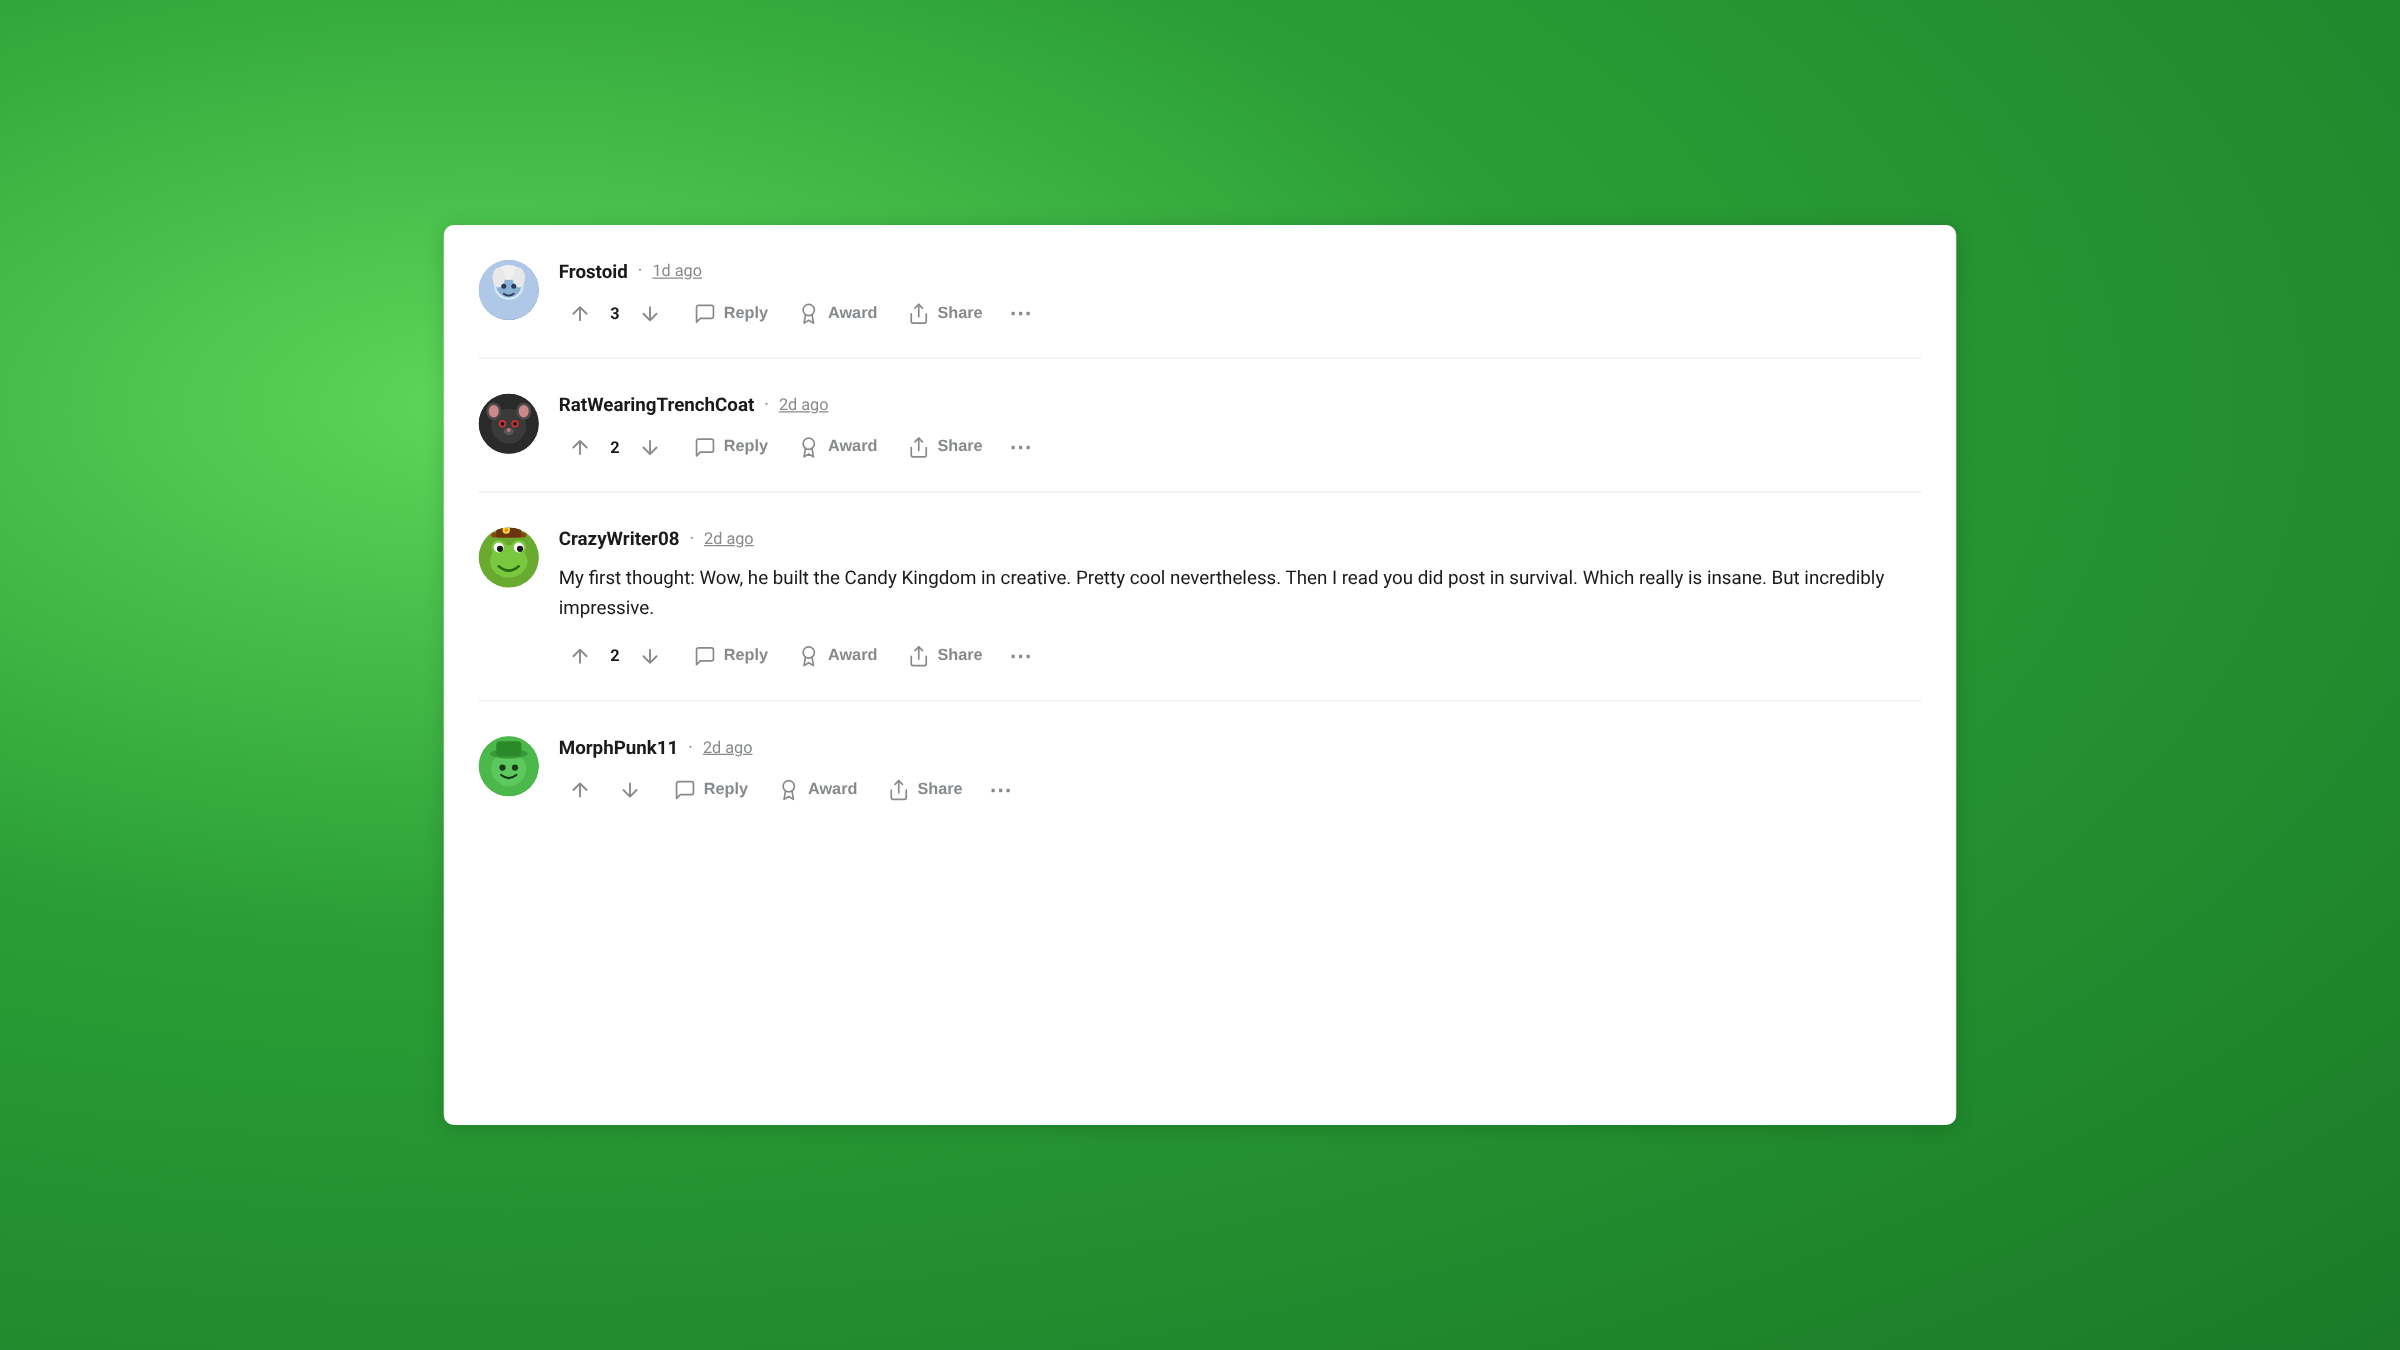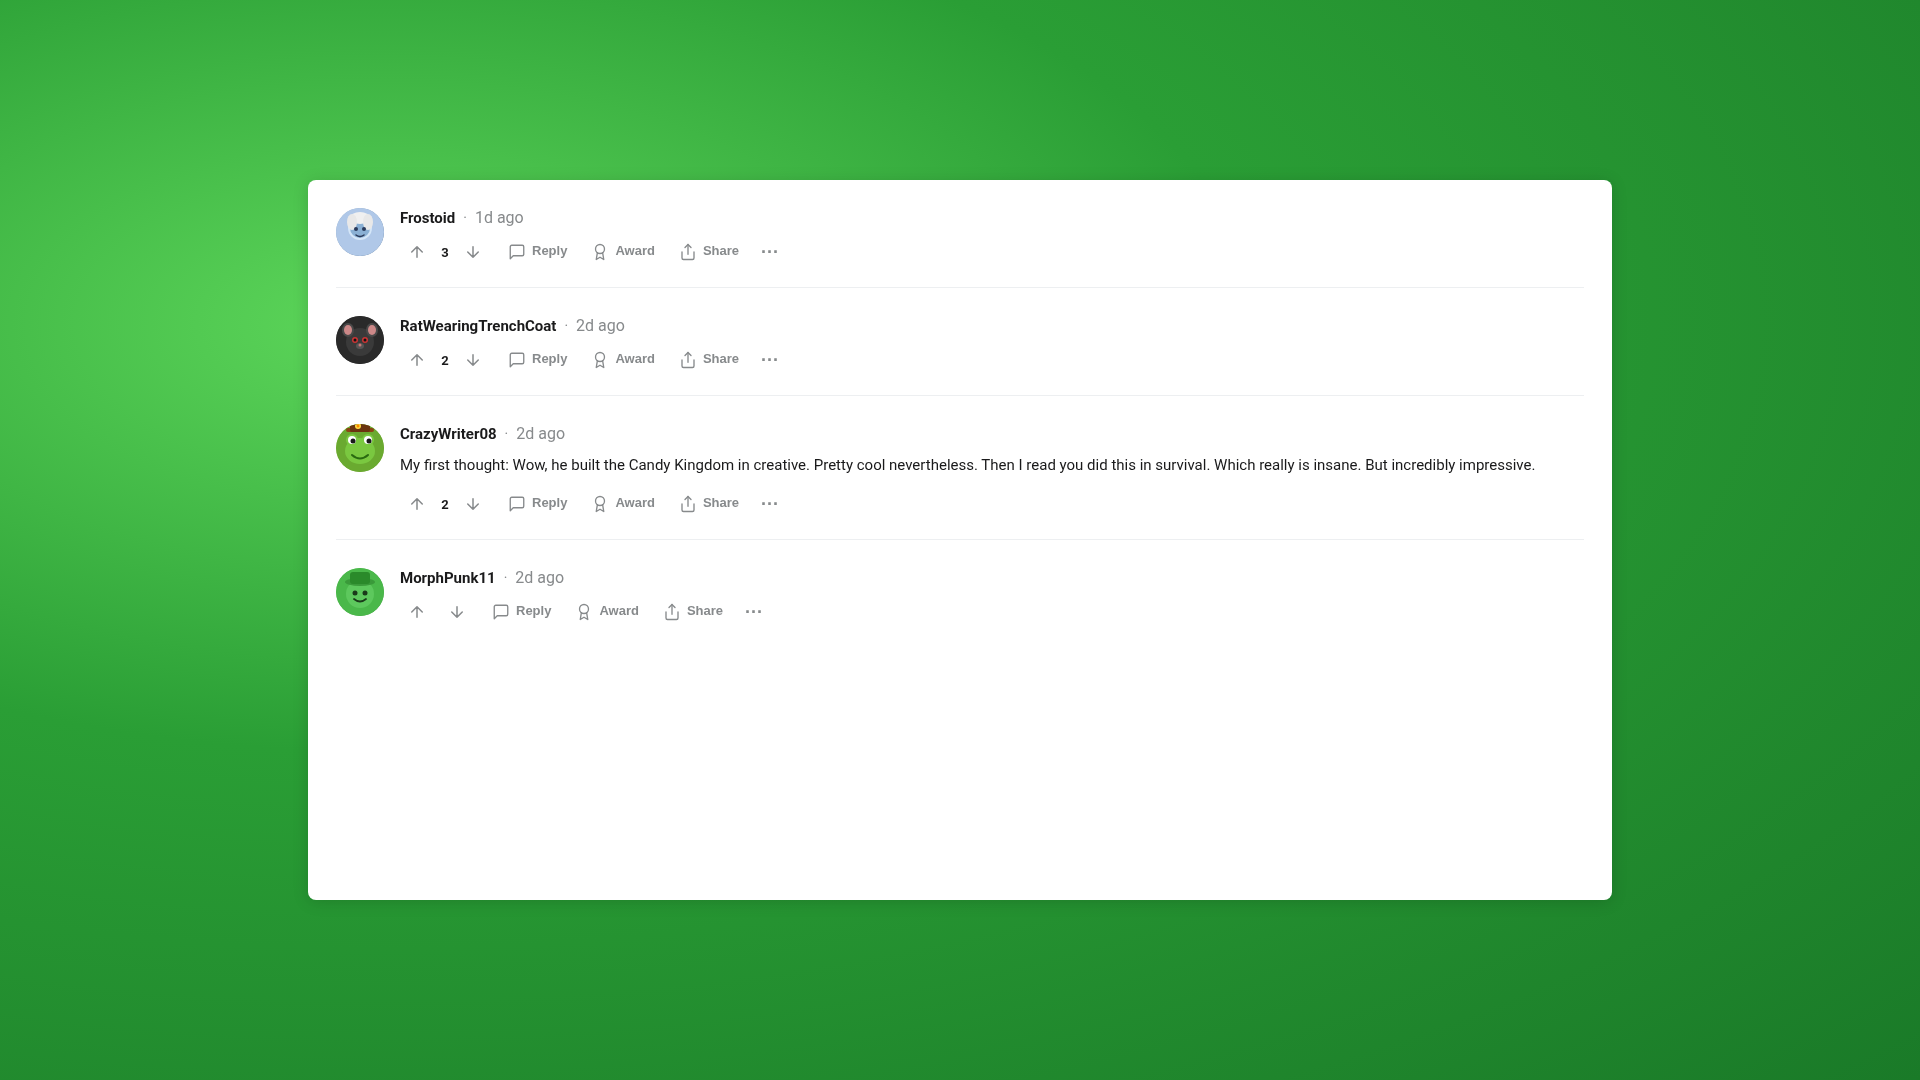--- a/index.html
+++ b/index.html
@@ -12,21 +12,21 @@
       display: flex;
       align-items: center;
       justify-content: center;
       font-family: -apple-system, BlinkMacSystemFont, 'Segoe UI', Roboto, sans-serif;
       overflow: hidden;
     }
 
     .card {
       background: #ffffff;
       border-radius: 8px;
-      width: 1304px;
+      width: 1210px;
       min-height: 720px;
       padding: 0 0 24px 0;
       box-shadow: 0 2px 16px rgba(0,0,0,0.15);
       overflow: hidden;
     }
 
     .comment {
       display: flex;
       padding: 28px 40px 0 28px;
       gap: 16px;
@@ -77,21 +77,22 @@
       color: #1a1a1b;
     }
 
     .dot {
       color: #878a8c;
       font-size: 14px;
     }
 
     .timestamp {
       color: #878a8c;
-      font-size: 16px;
+      font-size: 13px;
+      text-decoration: underline;
     }
 
     .comment-text {
       font-size: 15px;
       color: #1a1a1b;
       line-height: 1.6;
       margin-bottom: 12px;
     }
 
     .action-bar {
@@ -329,21 +330,21 @@
         <circle cx="22" cy="2" r="3" fill="#ffdd44"></circle>
         <circle cx="22" cy="2" r="1.5" fill="#ff8800"></circle>
       </svg>
       </div>
       <div class="comment-body">
         <div class="comment-header">
           <span class="username">CrazyWriter08</span>
           <span class="dot">·</span>
           <span class="timestamp">2d ago</span>
         </div>
-        <div class="comment-text">My first thought: Wow, he built the Candy Kingdom in creative. Pretty cool nevertheless. Then I read you did this in survival. Which really is insane. But incredibly impressive.</div>
+        <div class="comment-text">My first thought: Wow, he built the Candy Kingdom in creative. Pretty cool nevertheless. Then I read you did post in survival. Which really is insane. But incredibly impressive.</div>
         <div class="action-bar">
           <div class="vote-group">
             <button class="vote-btn">
               <svg class="icon-svg" viewBox="0 0 24 24">
       <path d="M12 19V5M5 12l7-7 7 7" stroke-width="2" stroke-linecap="round" stroke-linejoin="round"></path>
     </svg>
             </button>
             <span class="vote-count">2</span>
             <button class="vote-btn">
               <svg class="icon-svg" viewBox="0 0 24 24">

